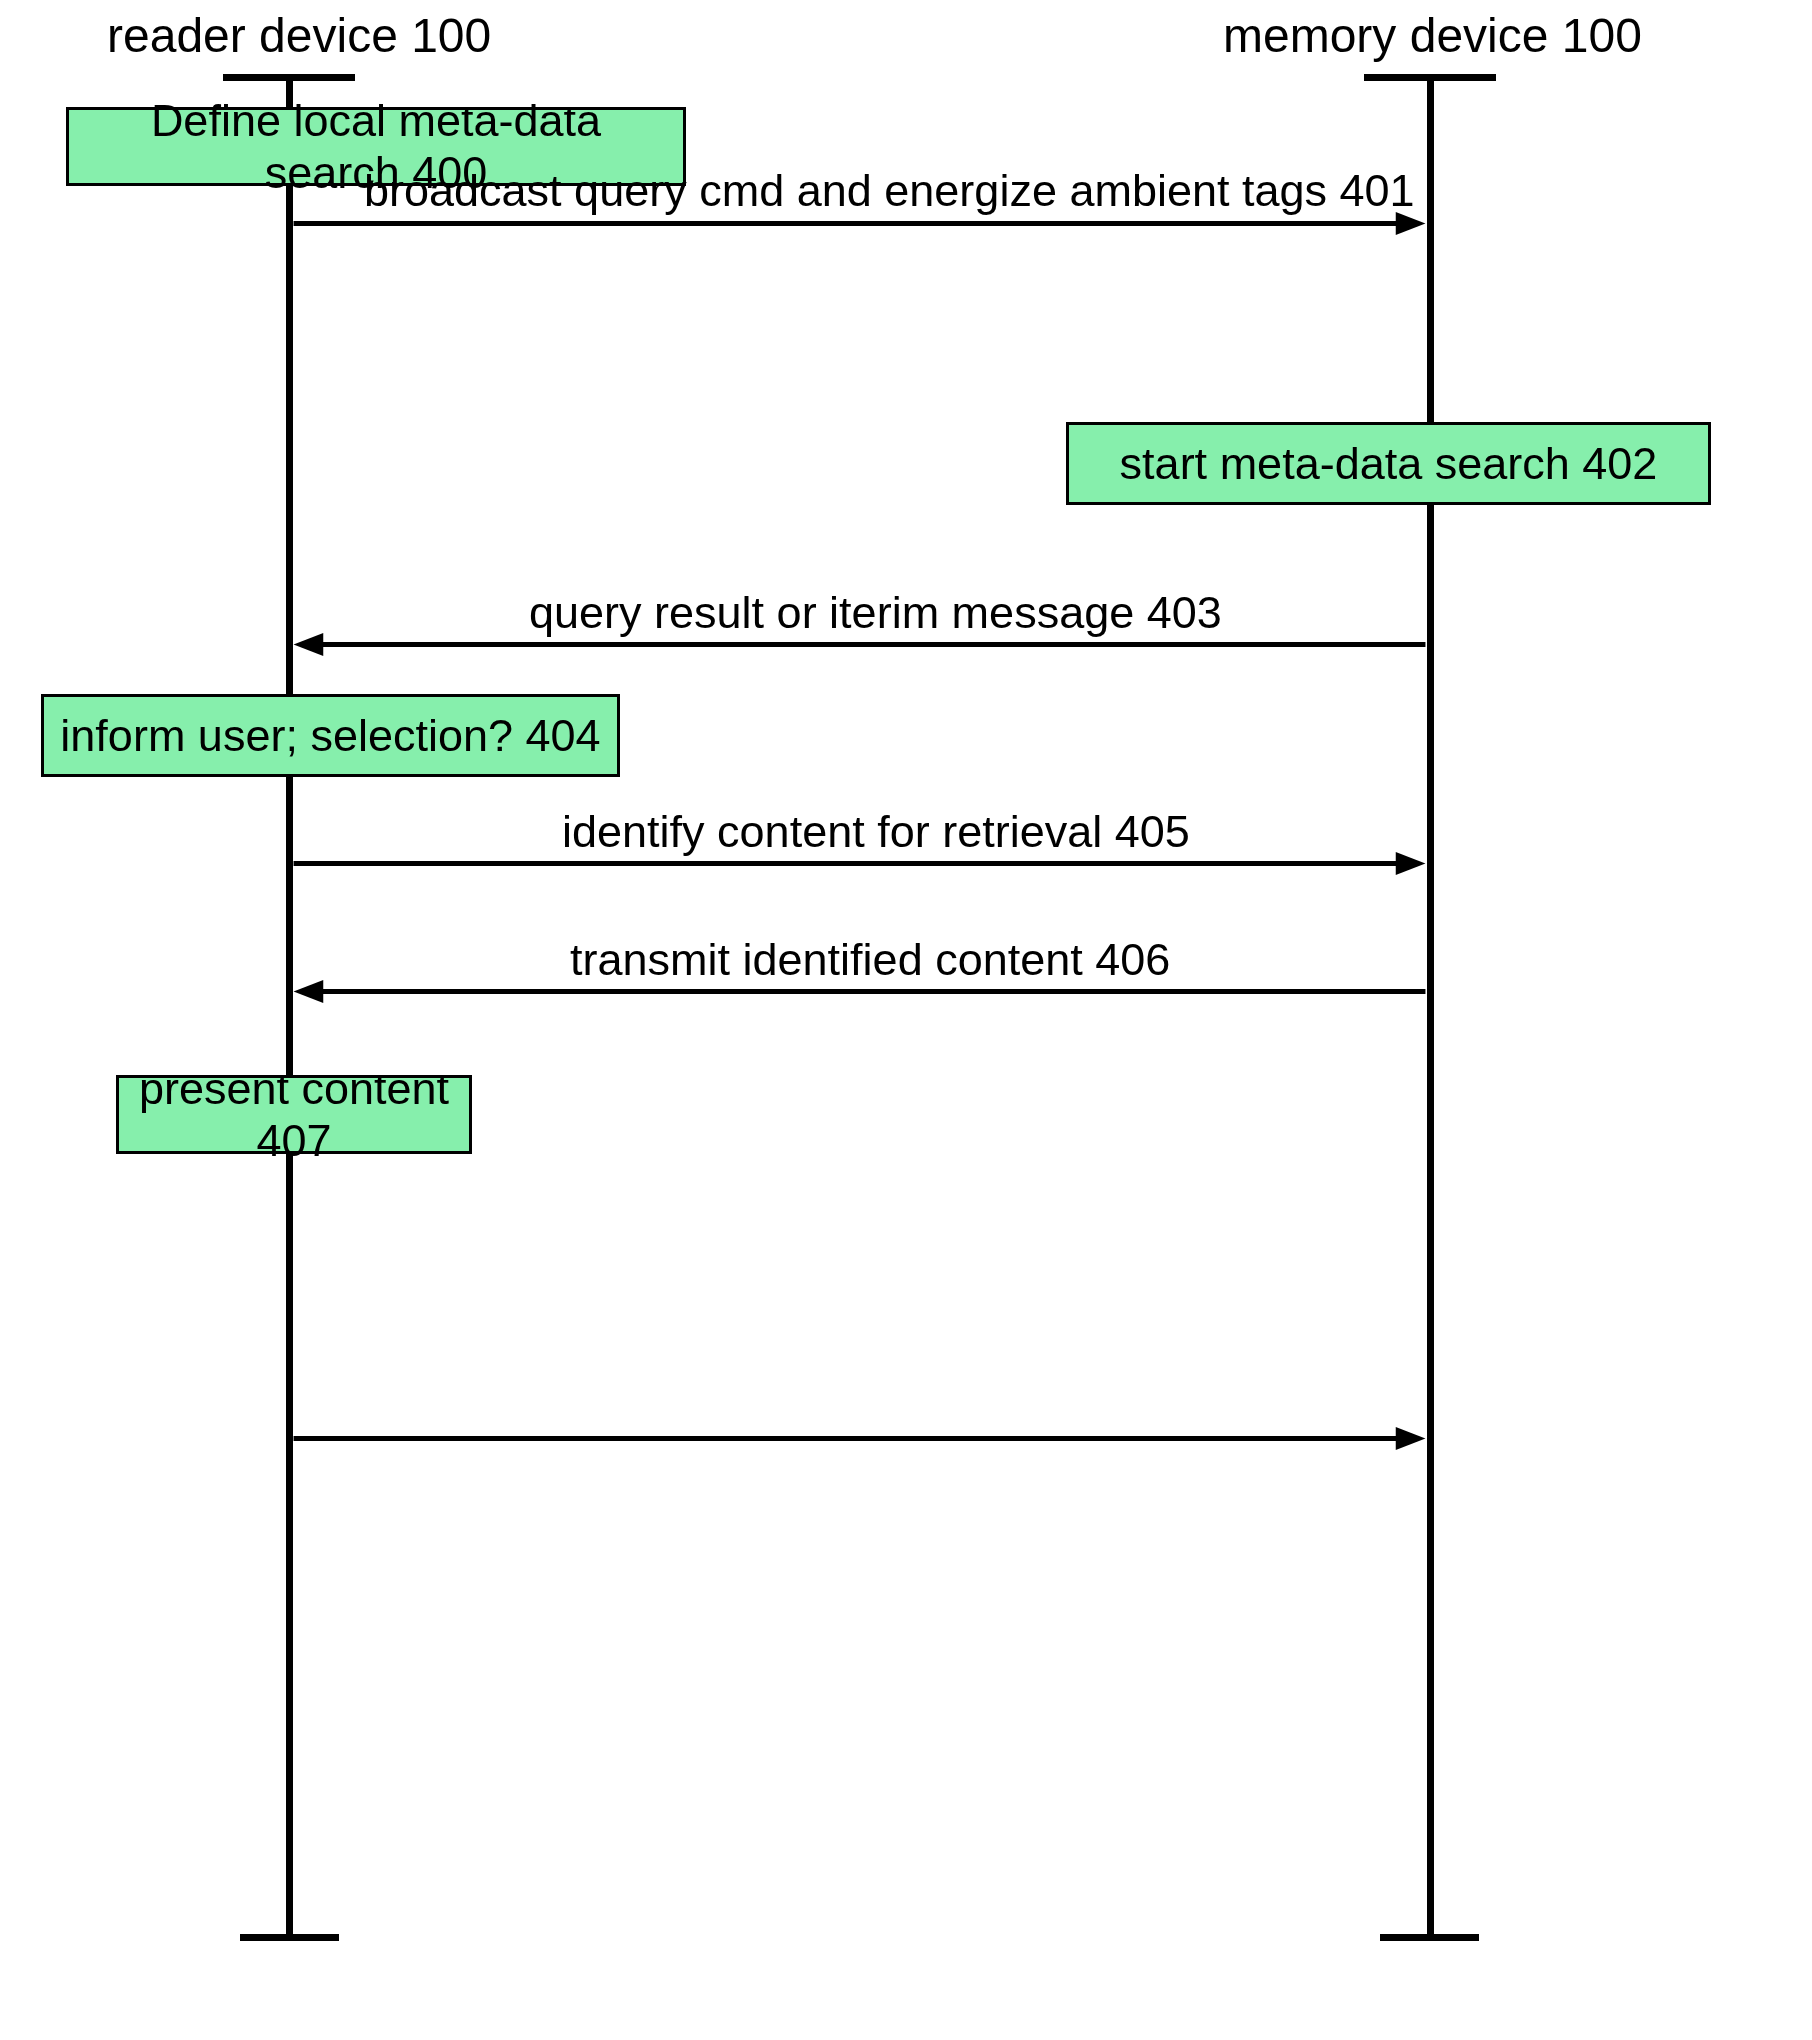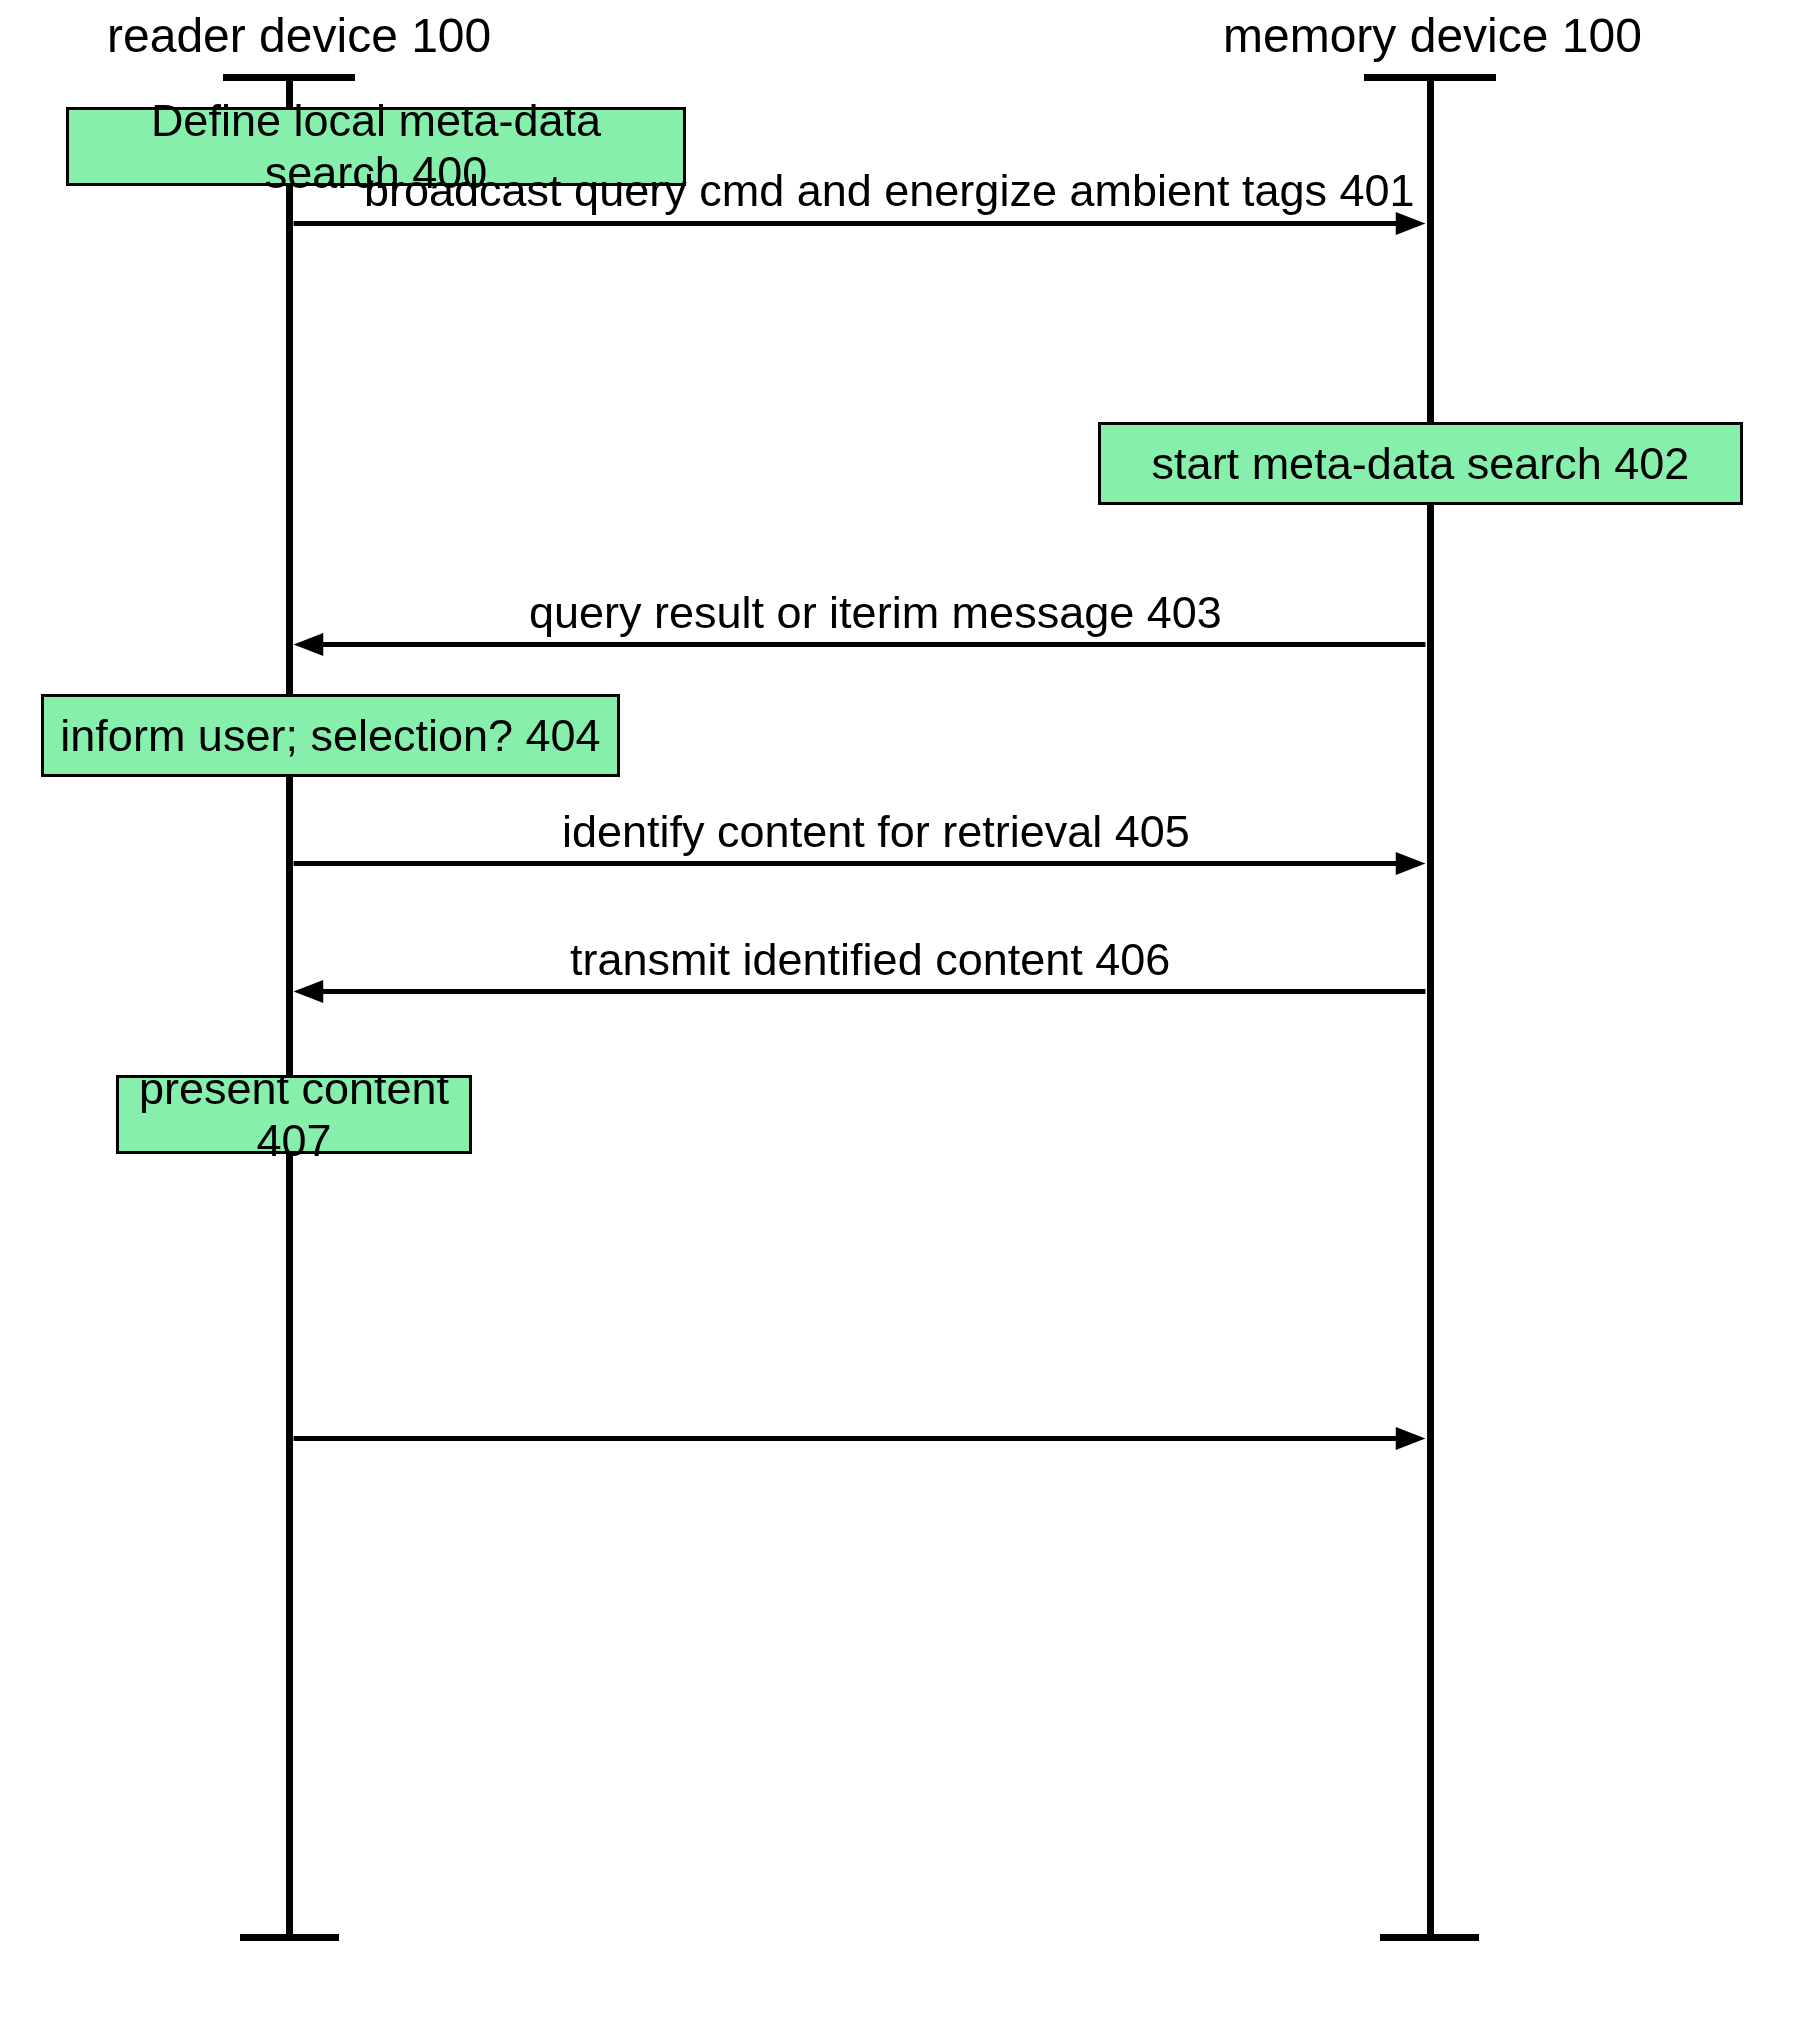--- a/index.html
+++ b/index.html
@@ -71,21 +71,21 @@
   <div class="lifeline-foot" style="left:1380px; top:1934px; width:99px;"></div>
 
   <div class="box" style="left:66px; top:107px; width:620px; height:79px;">Define local meta-data search 400</div>
 
   <svg style="position:absolute; left:289px; top:207px; width:1141px; height:33px;" viewBox="0 0 1380 40" width="1141" height="33">
     <line x1="4" y1="20" x2="1354" y2="20" stroke="#000" stroke-width="6"></line>
     <polygon points="1376,20 1340,6 1340,34" fill="#000"></polygon>
   </svg>
   <div class="msg-label" style="left:364px; top:165px;">broadcast query cmd and energize ambient tags 401</div>
 
-  <div class="box" style="left:1066px; top:422px; width:645px; height:83px;margin-left:32px;">start meta-data search 402</div>
+  <div class="box" style="left:1066px; top:422px; width:645px; height:83px;">start meta-data search 402</div>
 
   <svg style="position:absolute; left:289px; top:628px; width:1141px; height:33px;" viewBox="0 0 1380 40" width="1141" height="33">
     <line x1="26" y1="20" x2="1376" y2="20" stroke="#000" stroke-width="6"></line>
     <polygon points="4,20 40,6 40,34" fill="#000"></polygon>
   </svg>
   <div class="msg-label" style="left:529px; top:587px;">query result or iterim message 403</div>
 
   <div class="box" style="left:41px; top:694px; width:579px; height:83px;">inform user; selection? 404</div>
 
   <svg style="position:absolute; left:289px; top:847px; width:1141px; height:33px;" viewBox="0 0 1380 40" width="1141" height="33">

